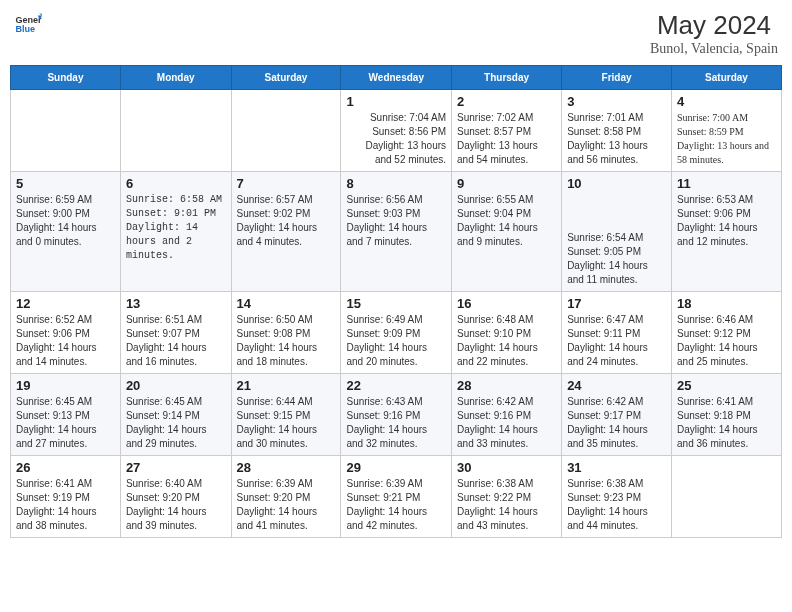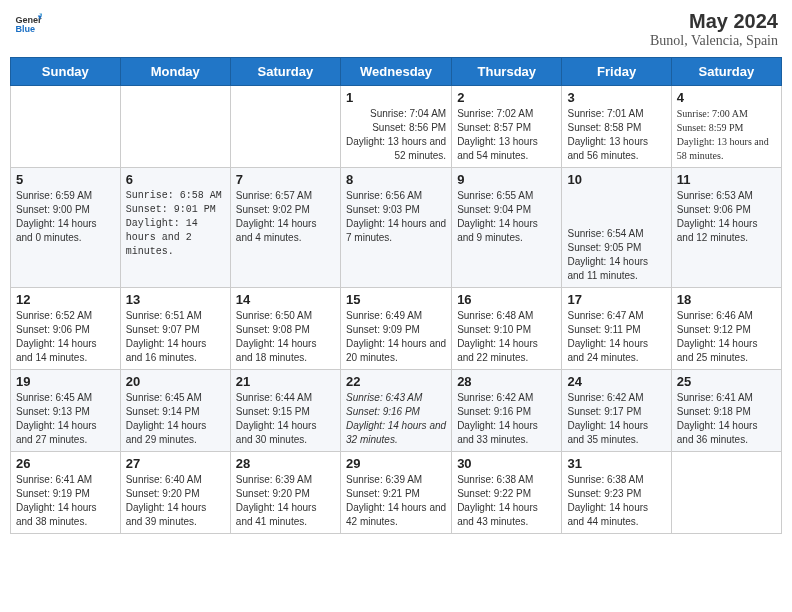--- a/index.html
+++ b/index.html
@@ -23,40 +23,41 @@
       gap: 4px;
     }
     .logo-icon {
       width: 28px;
       height: 28px;
     }
     .title-block {
       text-align: right;
     }
     .month-year {
-      font-size: 20px;
-      font-weight: bold;
+      font-size: 26px;
+      font-weight: normal;
       color: #333;
+      text-align: center;
     }
     .location {
       font-size: 14px;
       color: #555;
       font-family: Liberation Serif, serif;
     }
     .calendar {
       width: 100%;
       border-collapse: collapse;
       border: 1px solid #ccc;
     }
     .calendar th {
       background: #2176c7;
       color: #fff;
       text-align: center;
       padding: 6px 4px;
-      font-size: 13px;
+      font-size: 10px;
       border: 1px solid #1a5fa0;
     }
     .calendar td {
       border: 1px solid #ccc;
       vertical-align: top;
       padding: 4px 5px;
       width: 113px;
       min-height: 80px;
       background: #fff;
     }
@@ -240,21 +241,21 @@
 Daylight: 14 hours and 29 minutes.</div>
         </td>
         <td>
           <div class="day-number">21</div>
           <div class="day-info" style="white-space: pre-line;">Sunrise: 6:44 AM
 Sunset: 9:15 PM
 Daylight: 14 hours and 30 minutes.</div>
         </td>
         <td>
           <div class="day-number">22</div>
-          <div class="day-info" style="white-space: pre-line; font-style: italic;">Sunrise: 6:43 AM
+          <div class="day-info" style="white-space: pre-line;">Sunrise: 6:43 AM
 Sunset: 9:16 PM
 Daylight: 14 hours and 32 minutes.</div>
         </td>
         <td>
           <div class="day-number">28</div>
           <div class="day-info" style="white-space: pre-line;">Sunrise: 6:42 AM
 Sunset: 9:16 PM
 Daylight: 14 hours and 33 minutes.</div>
         </td>
         <td>

